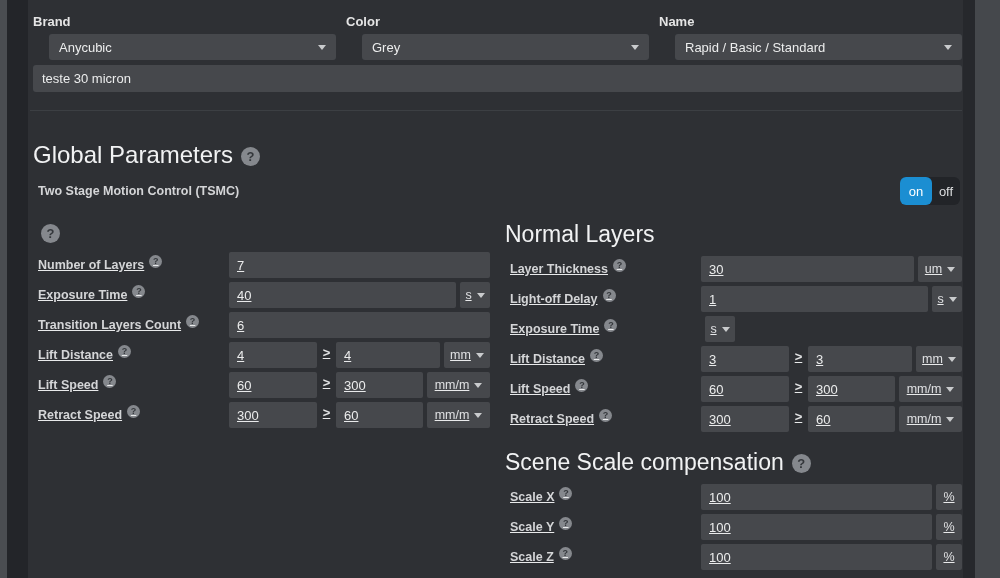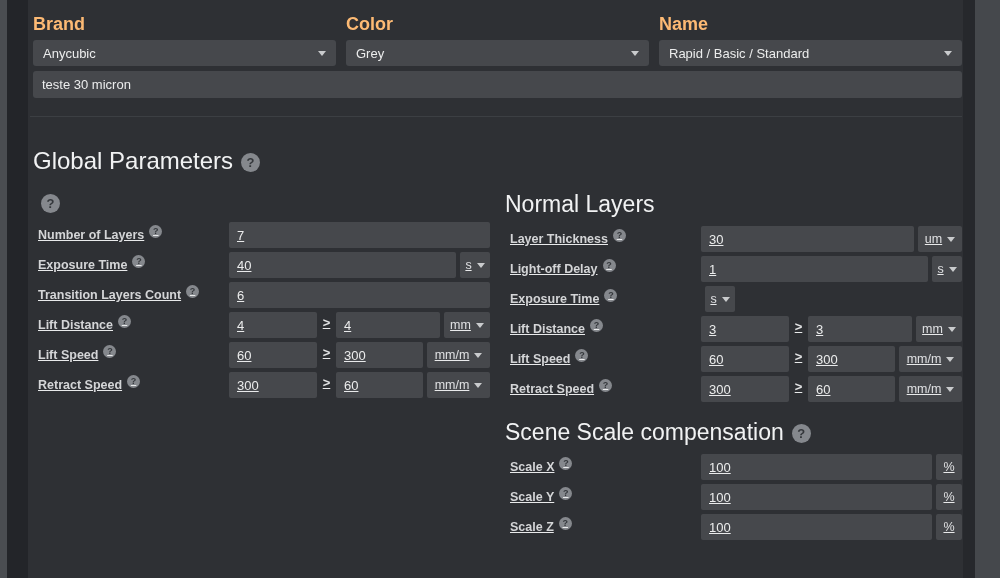--- a/index.html
+++ b/index.html
@@ -14,25 +14,25 @@
   .left-strip  { position:absolute; left:0;   top:0; width:7px;  height:578px; background:#4a4d51; }
   .left-gutter { position:absolute; left:7px; top:0; width:21px; height:578px; background:#232529; }
   .right-gutter{ position:absolute; left:963px; top:0; width:12px; height:578px; background:#26282c; }
   .right-strip { position:absolute; left:975px; top:0; width:25px; height:578px; background:#45484c; }
 
   .main { position:absolute; left:33px; top:0; width:929px; }
 
   
   .top-row { display:flex; gap:10px; margin-top:14px; }
   .field { flex:1; }
-  .field-label { display:block; font-size:18px; font-weight:700; color:#fdba74; margin-bottom:5px; }
+  .field-label { display:block; font-size:13px; font-weight:700; color:#e5e5e5; margin-bottom:5px; }
   .select {
     height:26px; background:#46484c; border-radius:3px;
     display:flex; align-items:center; justify-content:space-between;
-    padding:0 10px; font-size:13px; color:#eceded; cursor:pointer;
+    padding:0 10px; font-size:13px; color:#eceded; cursor:pointer;margin-left:16px;
   }
   .caret { width:0; height:0; border-left:4px solid transparent; border-right:4px solid transparent; border-top:5px solid #c9cbcd; }
 
   .profile-input {
     margin-top:5px; width:100%; height:27px; background:#46484c; border:none; border-radius:3px;
     color:#eceded; font-size:13px; padding:0 9px; font-family:"Liberation Sans", sans-serif;
     display:block; outline:none;
   }
 
   .divider { margin-top:18px; margin-left:-3px; height:1px; background:#3c3f43; }
@@ -115,20 +115,27 @@
 
   <input class="profile-input" type="text" value="teste 30 micron" style="">
 
   <div class="divider"></div>
 
   <h2 class="h-global">
     <span>Global Parameters</span>
     <span class="help help-lg">?</span>
   </h2>
 
+  <div class="tsmc-row">
+    <span class="tsmc-label">Two Stage Motion Control (TSMC)</span>
+    <div class="toggle">
+      <button class="seg seg-on">on</button>
+      <button class="seg seg-off">off</button>
+    </div>
+  </div>
 
   <div class="columns">
     <div class="col">
       <h2 class="h-section">
         <span class="help help-lg">?</span>
       </h2>
       <div class="rows">
           <div class="param-row">
             <div class="p-label">
               <span>Number of Layers</span>

